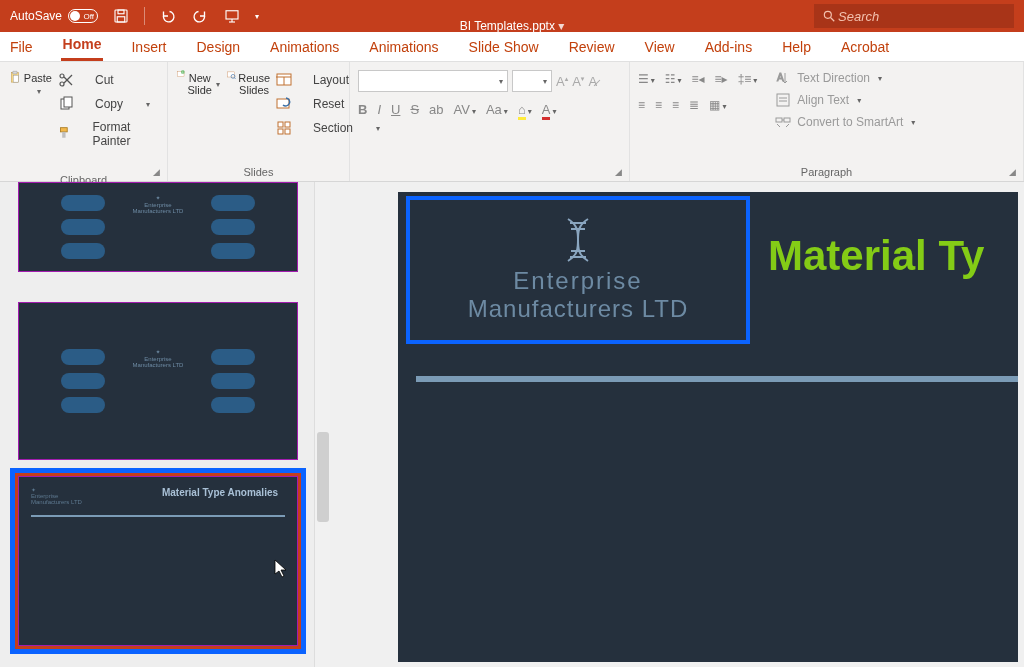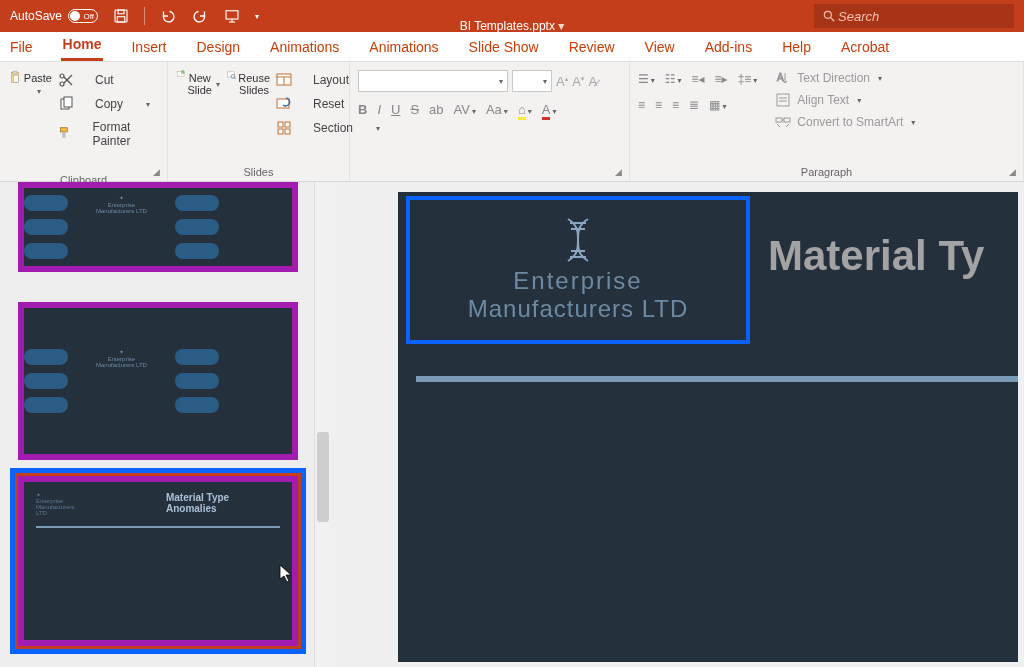--- a/index.html
+++ b/index.html
@@ -52,21 +52,21 @@
 
   .textfx { display:flex; flex-direction:column; gap:6px; padding-top:4px; font-size:12px; color:#9a9a9a; }
   .textfx .row { display:flex; align-items:center; gap:6px; }
 
   
   .workspace { display:flex; height: calc(667px - 32px - 30px - 120px); }
   .thumbs { width: 330px; background:#eeeeee; overflow:hidden; position:relative; padding: 0 12px 0 18px; }
   .thumbs-scroll { position:absolute; right:0; top:0; width:16px; height:100%; background:#f1f1f1; border-left:1px solid #ddd; }
   .scroll-thumb { position:absolute; left:2px; width:12px; background:#cfcfcf; border-radius:3px; }
 
-  .slide-thumb { width: 280px; background:#25303d; border:6px solid #a21caf; display:flex; align-items:center; position:relative; }
+  .slide-thumb { width: 280px; background:#25303d; border:1px solid #a21caf; display:flex; align-items:center; justify-content:center; position:relative; }
   .thumb1 { height:90px; margin-top:0; }
   .thumb2 { height:158px; margin-top:30px; }
   .thumb3 { height:170px; margin-top:16px; outline:3px solid #c43e1c; box-shadow:0 0 0 8px #0b63ff; }
 
   .pills { display:flex; gap:28px; }
   .pillcol { display:flex; flex-direction:column; gap:8px; }
   .pill { width:44px; height:16px; background:#2b5c86; border-radius:8px; }
   .mini-logo { font-size:6px; color:#6d8aa3; text-align:center; line-height:1.1; }
 
   .thumb3-inner { width:100%; height:100%; padding:10px 12px; color:#8aa6c0; }
@@ -75,21 +75,21 @@
   .thumb3-line { height:2px; background:#7b9bb6; margin-top:10px; }
 
   .cursor { position:absolute; width:14px; height:20px; }
 
   .editor { flex:1; background:#f0f0f0; position:relative; padding:10px 0 0 68px; overflow:hidden; }
   .canvas { background:#25303d; width:620px; height:470px; position:relative; }
   .logo-box { position:absolute; left:8px; top:4px; width:344px; height:148px; border:4px solid #0b63ff; display:flex; flex-direction:column; align-items:center; justify-content:center; color:#6d8aa3; font-family: Verdana, sans-serif; }
   .logo-box .el1 { font-size:24px; letter-spacing:2px; }
   .logo-box .el2 { font-size:24px; letter-spacing:1px; }
   .dna { margin-bottom:4px; }
-  .big-title { position:absolute; right:0; top:40px; width:250px; font-size:42px; font-weight:900; color:#a3a3a3; white-space:nowrap; overflow:hidden; font-family: Arial, sans-serif; margin-left: 38px; }
+  .big-title { position:absolute; right:0; top:40px; width:250px; font-size:42px; font-weight:900; color:#84cc16; white-space:nowrap; overflow:hidden; font-family: Arial, sans-serif; margin-left: 38px; }
   .divider { position:absolute; left:18px; right:0; top:184px; height:6px; background:#7b9bb6; }
 
   svg { display:block; }
 </style>
 </head>
 <body>
 
 <div class="titlebar">
   <div class="ts-left">
     <div class="autosave">

